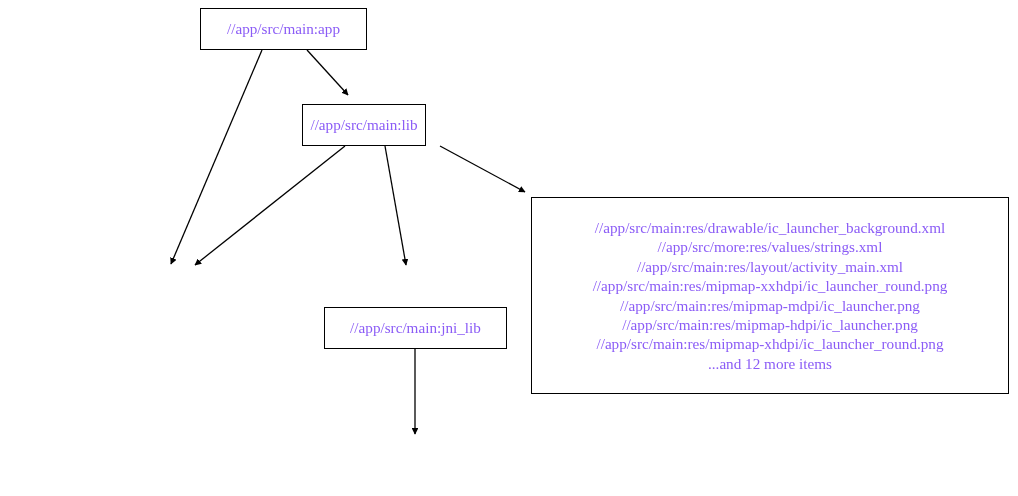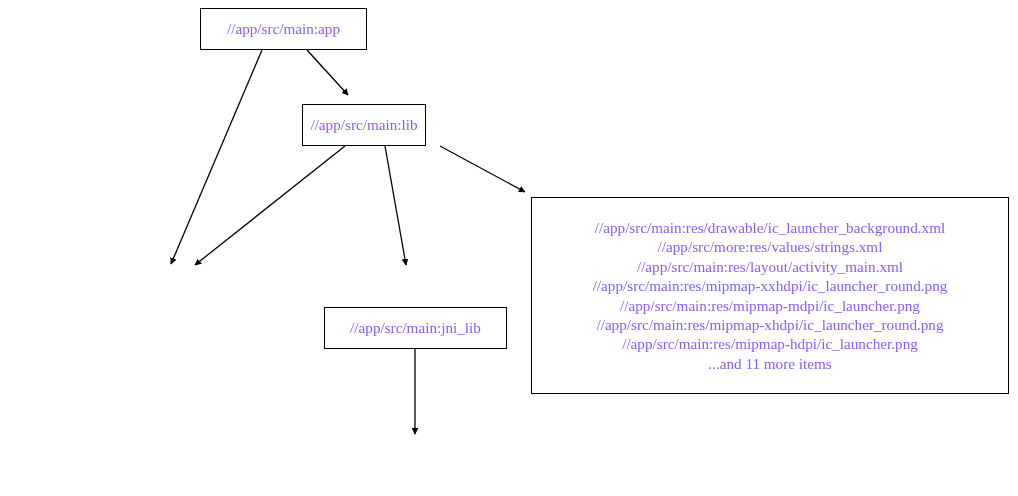--- a/index.html
+++ b/index.html
@@ -103,20 +103,20 @@
     <span>//app/src/main:jni_lib</span>
   </div>
 
   <div class="node node-multiline" id="node-res">
     <div class="ml-inner">
       <span class="ml-line">//app/src/main:res/drawable/ic_launcher_background.xml</span>
       <span class="ml-line">//app/src/more:res/values/strings.xml</span>
       <span class="ml-line">//app/src/main:res/layout/activity_main.xml</span>
       <span class="ml-line">//app/src/main:res/mipmap-xxhdpi/ic_launcher_round.png</span>
       <span class="ml-line">//app/src/main:res/mipmap-mdpi/ic_launcher.png</span>
+      <span class="ml-line">//app/src/main:res/mipmap-hdpi/ic_launcher.png</span>
       <span class="ml-line">//app/src/main:res/mipmap-xhdpi/ic_launcher_round.png</span>
-      <span class="ml-line">//app/src/main:res/mipmap-hdpi/ic_launcher.png</span>
-      <span class="ml-line">...and 11 more items</span>
+      <span class="ml-line">...and 12 more items</span>
     </div>
   </div>
 
 
 </div>
 
 </body></html>

